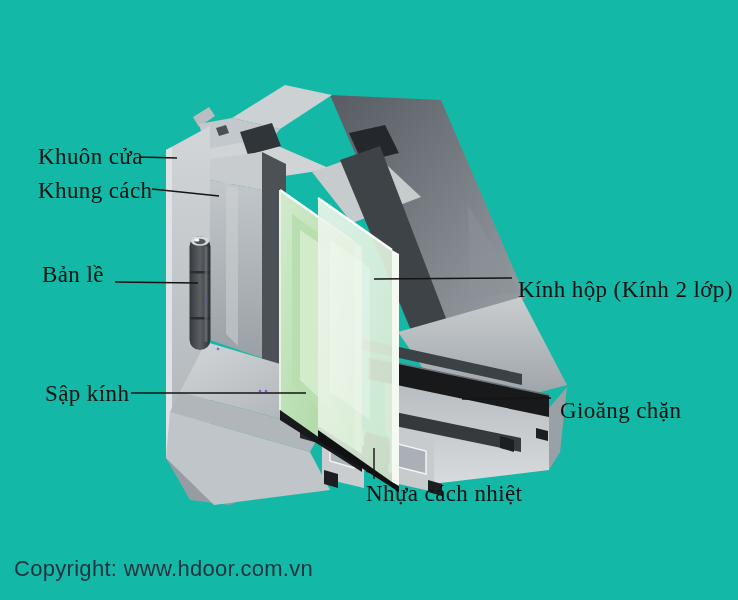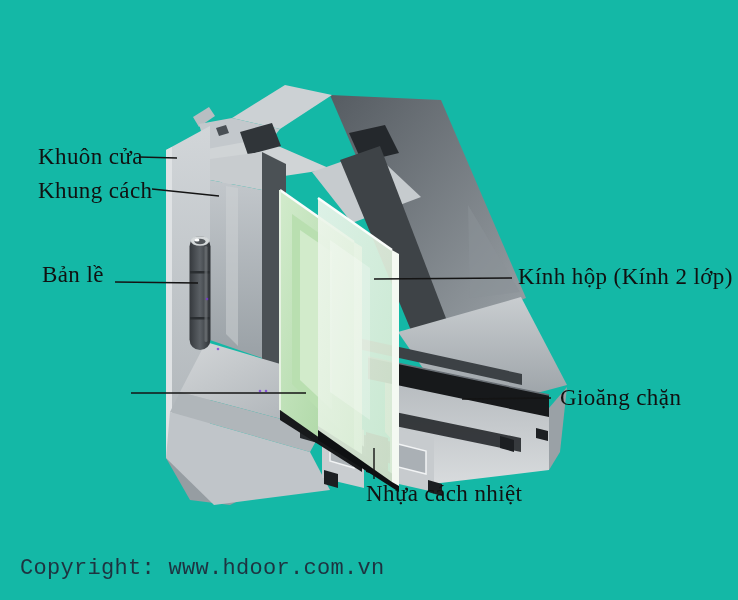--- a/index.html
+++ b/index.html
@@ -1,23 +1,23 @@
 <!DOCTYPE html>
 <html style="--text: #111111; --copyright: #1e3340; --gasket-black: #17191b; --shadow-dark: #4b5155; --hinge-dark: #3c4043; --aluminum-light: #ced2d5; --aluminum-mid: #aab0b5; --aluminum-dark: #6a7176; --glass-green: #bfe2b6; --glass-pale: #e6f3e2; --leader-line: #141414;"><head>
 <meta charset="utf-8">
 <style>
   html,body{margin:0;padding:0;background:#fff;}
   .stage{position:relative;width:738px;height:600px;background:#14b8a6;overflow:hidden;
          font-family:"Liberation Serif","DejaVu Serif",serif;}
   .stage svg{position:absolute;left:0;top:0;}
   .label{position:absolute;white-space:nowrap;font-size:23px;line-height:1.1;
          color:var(--text,#111);letter-spacing:.4px;}
-  .label-right{text-align:center;}
-  .copyright{position:absolute;left:20px;top:556px;white-space:nowrap;
-             font-family:Liberation Mono, monospace;
+  .label-right{text-align:center;margin-top:13px;}
+  .copyright{position:absolute;left:14px;top:556px;white-space:nowrap;
+             font-family:Liberation Sans, sans-serif;
              font-size:22px;letter-spacing:.3px;color:var(--copyright,#1e3340);}
 </style>
 </head>
 <body>
 
 <div class="stage">
 
   <svg width="738" height="600" viewBox="0 0 738 600">
     <defs>
       <linearGradient id="gOuter" x1="0" y1="0" x2="0" y2="1">
@@ -164,18 +164,19 @@
       <line x1="131" y1="393" x2="306" y2="393"></line>
       <line x1="374" y1="279" x2="512" y2="278"></line>
       <line x1="462" y1="399" x2="551" y2="398"></line>
       <line x1="374" y1="448" x2="374" y2="479"></line>
     </g>
   </svg>
 
   <div class="label" style="left:38px;top:144px">Khuôn cửa</div>
   <div class="label" style="left:38px;top:178px">Khung cách</div>
   <div class="label" style="left:42px;top:262px">Bản lề</div>
+  <div class="label" style="left:45px;top:381px">Sập kính</div>
   <div class="label label-right" style="left:518px;top:264px">Kính hộp (Kính 2 lớp)</div>
   <div class="label label-right" style="left:560px;top:385px">Gioăng chặn</div>
   <div class="label" style="left:366px;top:481px">Nhựa cách nhiệt</div>
 
   <div class="copyright">Copyright: www.hdoor.com.vn</div>
 </div>
 
 </body></html>

